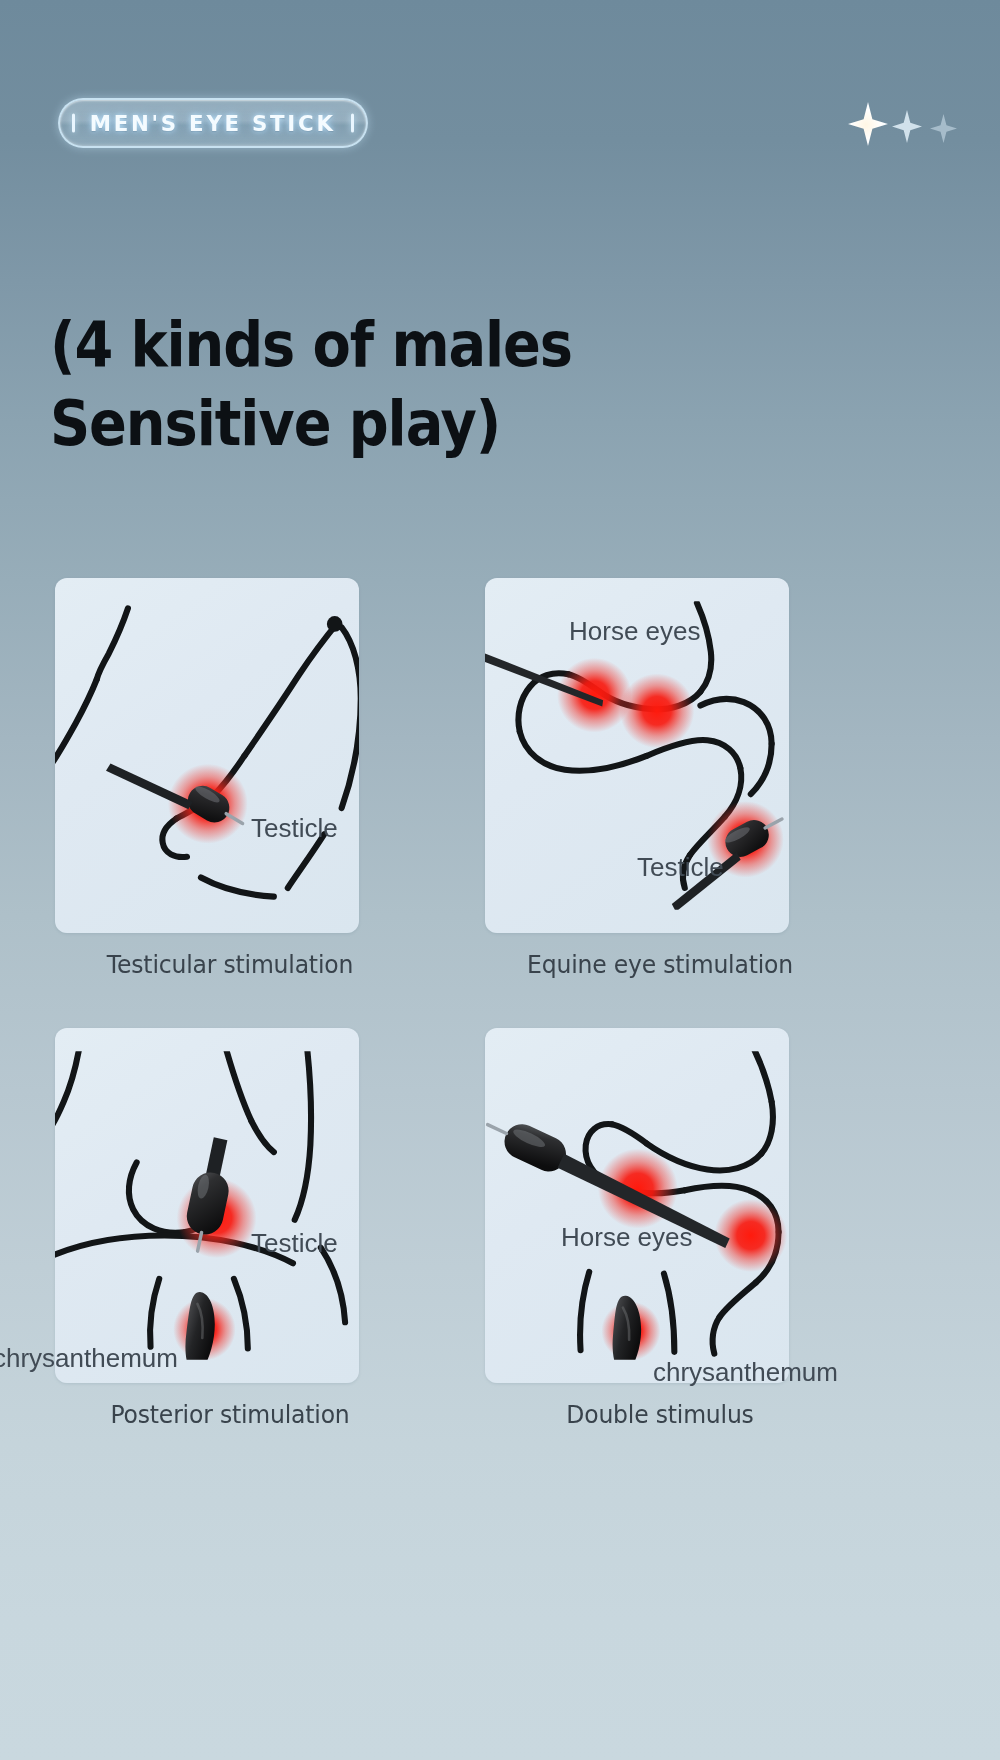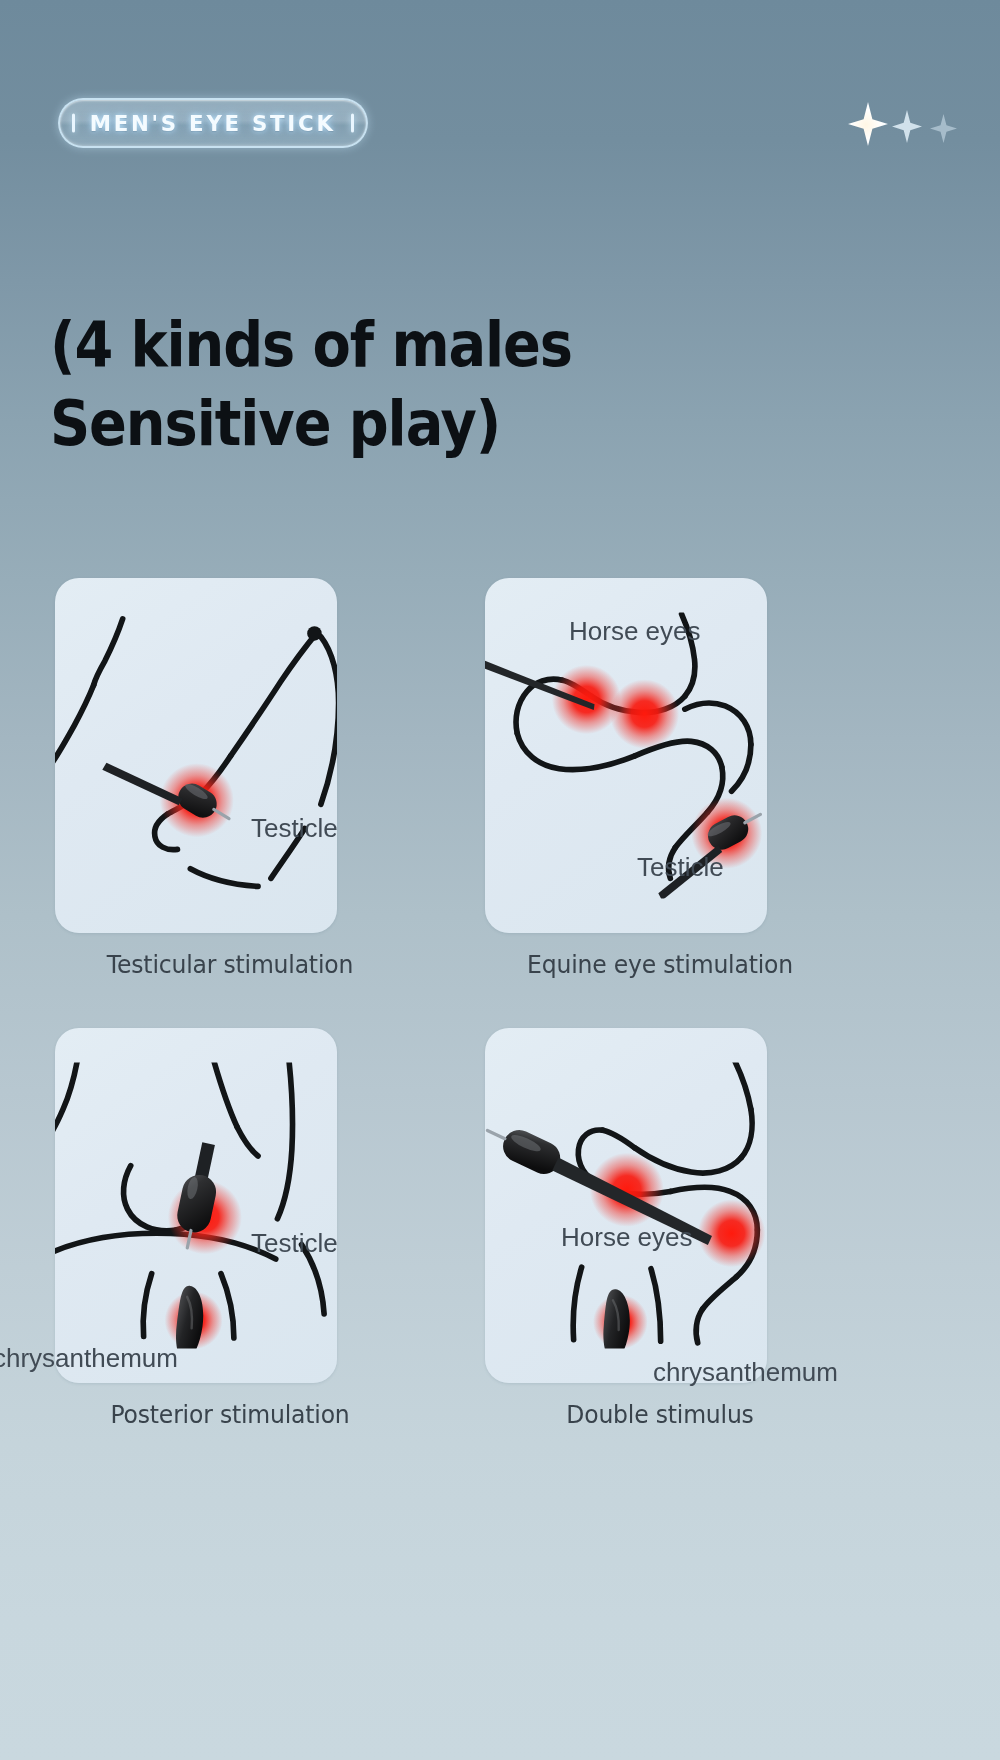--- a/index.html
+++ b/index.html
@@ -109,22 +109,22 @@
   }
   .row{ position:relative; height:450px; }
   .row.r2{ height:460px; }
 
   .cell{ position:absolute; width:350px; }
   .cell.c1{ left:55px; }
   .cell.c2{ left:485px; }
 
   .card{
     position:relative;
-    width:282px; height:355px;
-    border-radius:24px;
+    width:304px; height:355px;
+    border-radius:12px;
     background:linear-gradient(145deg,#e3edf4 0%, #dfe9f2 40%, #dae6ef 100%);
     box-shadow:0 1px 3px rgba(90,115,135,.18);
   }
   .art{
     position:absolute; inset:0;
     border-radius:24px;
   }
   .art svg{ display:block; width:100%; height:100%; overflow:visible; }
   
   .card.overflow .art{ overflow:visible; }

